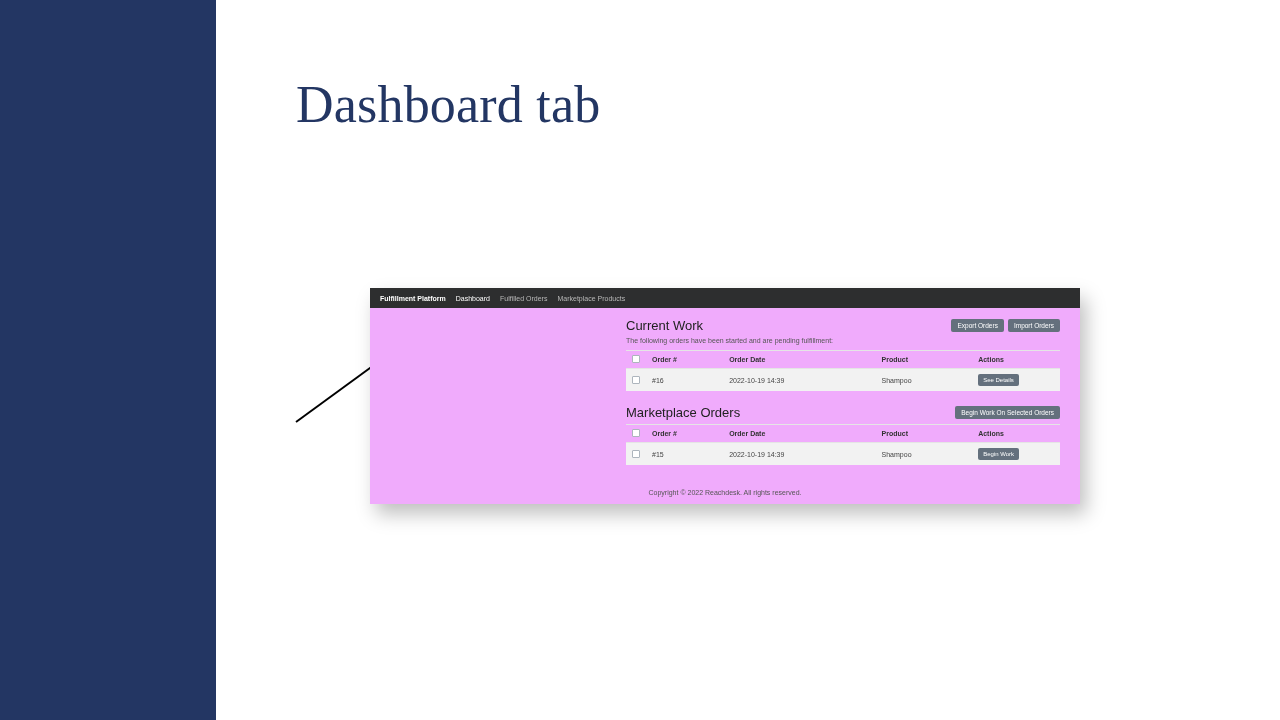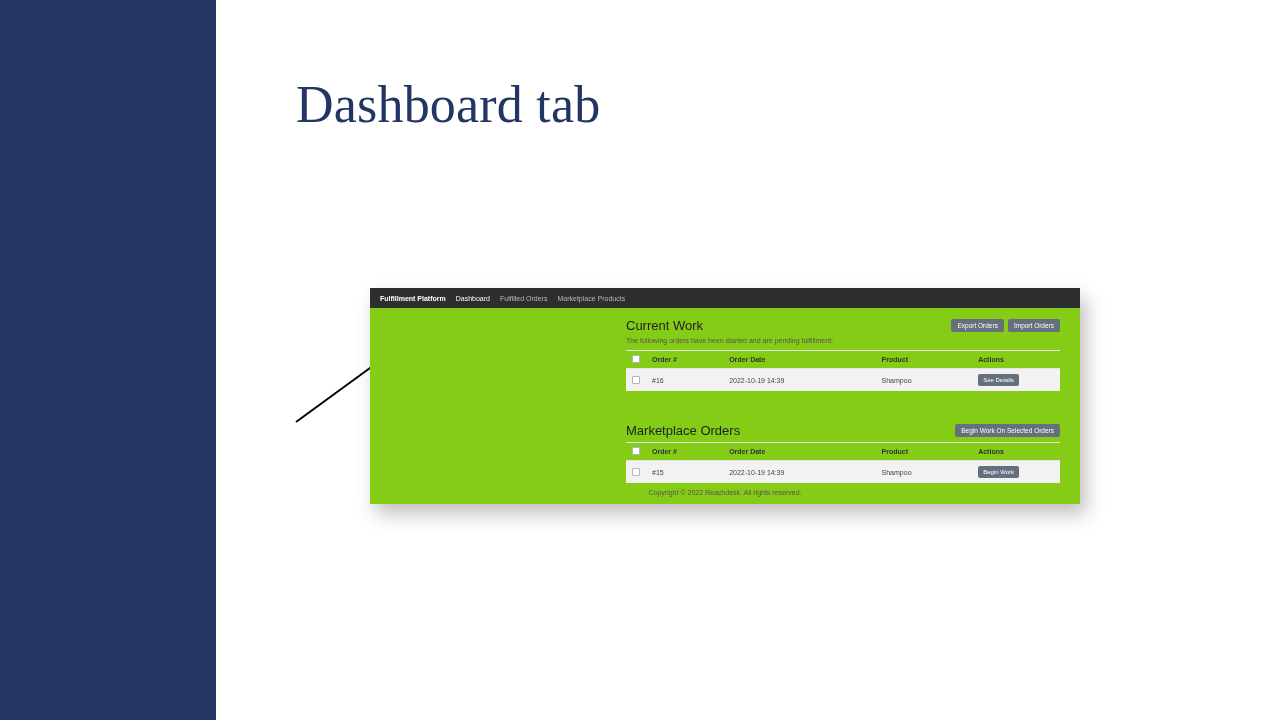--- a/index.html
+++ b/index.html
@@ -8,41 +8,41 @@
   .left-stripe { position: absolute; left: 0; top: 0; width: 216px; height: 720px; background: #233663; }
   .headline { position: absolute; left: 296px; top: 70px; color: #233663; font-size: 52px; line-height: 1.33; font-weight: 400; letter-spacing: 0.2px; font-family: Georgia, 'Times New Roman', serif; }
 
   
   .shot-wrap { position: absolute; left: 370px; top: 288px; width: 710px; height: 216px; background: #fff; box-shadow: 6px 10px 18px rgba(0,0,0,.25); }
   .topnav { width: 100%; height: 20px; background: #2d2e2f; color: #f0f0f0; display: flex; align-items: center; font-size: 7px; padding-left: 10px; }
   .brand { color: #fff; font-weight: 600; margin-right: 10px; }
   .navlink { color: #b8b8b8; margin-right: 10px; }
   .navlink.active { color: #fff; }
 
-  .shot-body { position: absolute; left: 0; top: 20px; right: 0; bottom: 0; background: #84cc16; padding: 10px 20px 0 256px; font-size: 8px; color: #333; }
+  .shot-body { position: absolute; left: 0; top: 20px; right: 0; bottom: 0; background: #f0abfc; padding: 10px 20px 0 256px; font-size: 8px; color: #333; }
   .section-row { display: flex; justify-content: space-between; align-items: center; }
   .section-title { font-size: 13px; font-weight: 400; color: #222; }
   .subtext { font-size: 7px; color: #555; margin-top: 4px; margin-bottom: 6px; }
   .btn-group { display: flex; gap: 4px; }
   .btn { background: #64707d; color: #fff; font-size: 6.5px; padding: 3px 6px; border-radius: 2px; border: none; white-space: nowrap; }
   .btn.small { font-size: 6px; padding: 3px 5px; }
 
   table.grid { width: 100%; border-collapse: collapse; font-size: 7px; }
   table.grid th { text-align: left; font-weight: 600; padding: 4px 6px; border-top: 1px solid #e5e5e5; border-bottom: 1px solid #e5e5e5; color: #333; }
   table.grid td { padding: 5px 6px; color: #444; }
   table.grid tr.row-bg td { background: #f2f2f2; }
   .chkcell { width: 18px; }
   .chk { width: 8px; height: 8px; border: 1px solid #adb5bd; border-radius: 1px; display: inline-block; background: #fff; }
 
   .col-order { width: 80px; }
   .col-date  { width: 160px; }
   .col-prod  { width: 100px; }
   .col-act   { width: 90px; }
 
-  .sect2 { margin-top: 32px; }
+  .sect2 { margin-top: 14px; }
   .footer { position: absolute; bottom: 8px; left: 0; right: 0; text-align: center; font-size: 7px; color: #555; }
 
   
   .arrow-svg { position: absolute; left: 290px; top: 300px; width: 170px; height: 140px; overflow: visible; }
 </style>
 </head>
 <body>
 
 <div class="slide">
   <div class="left-stripe"></div>

